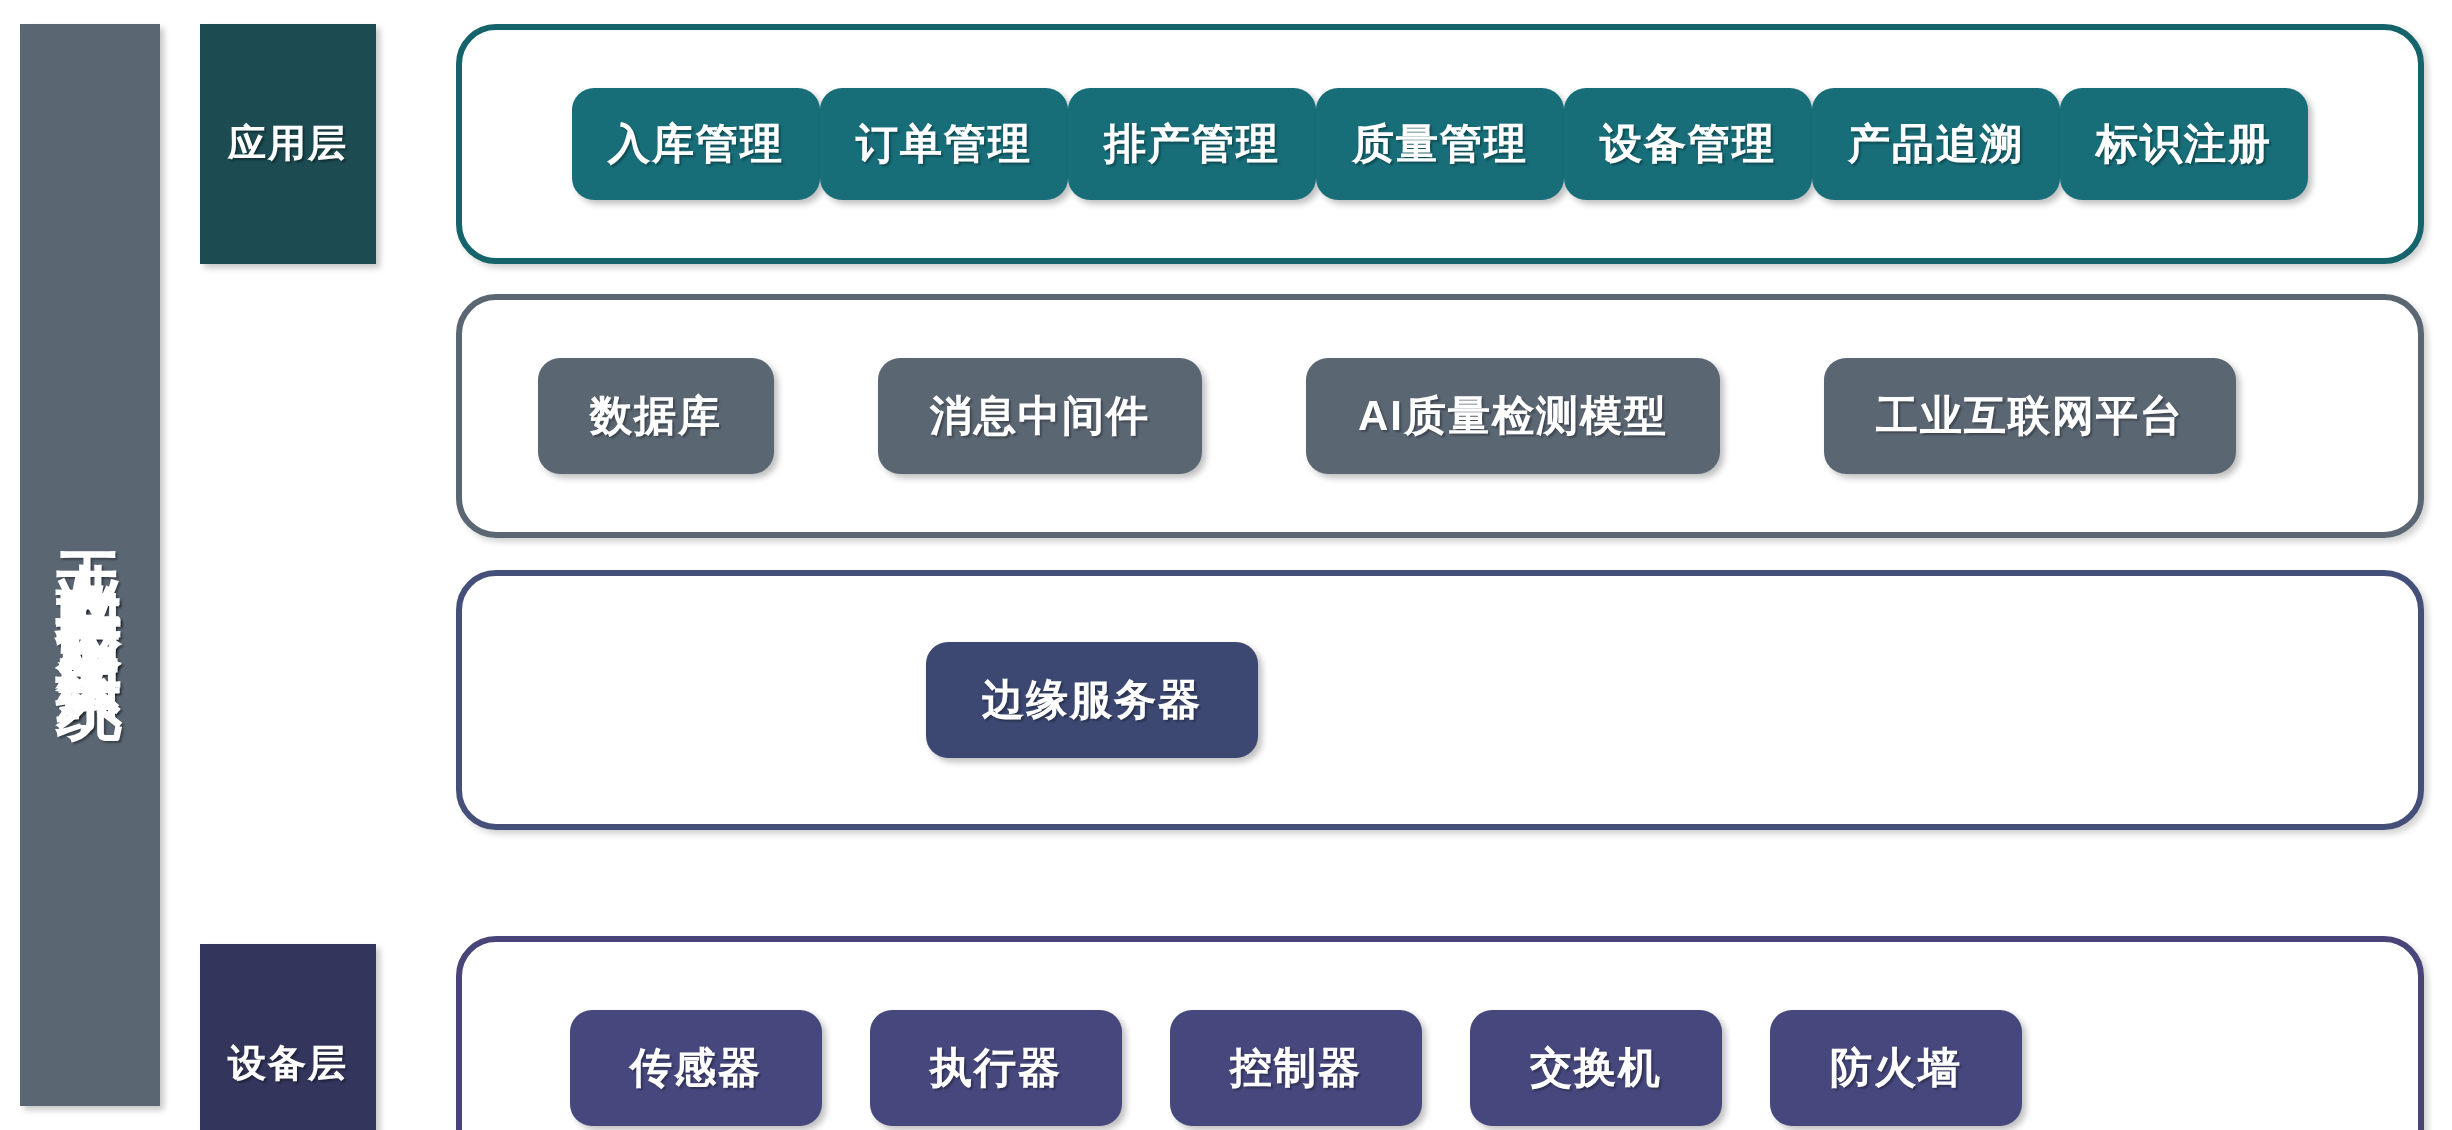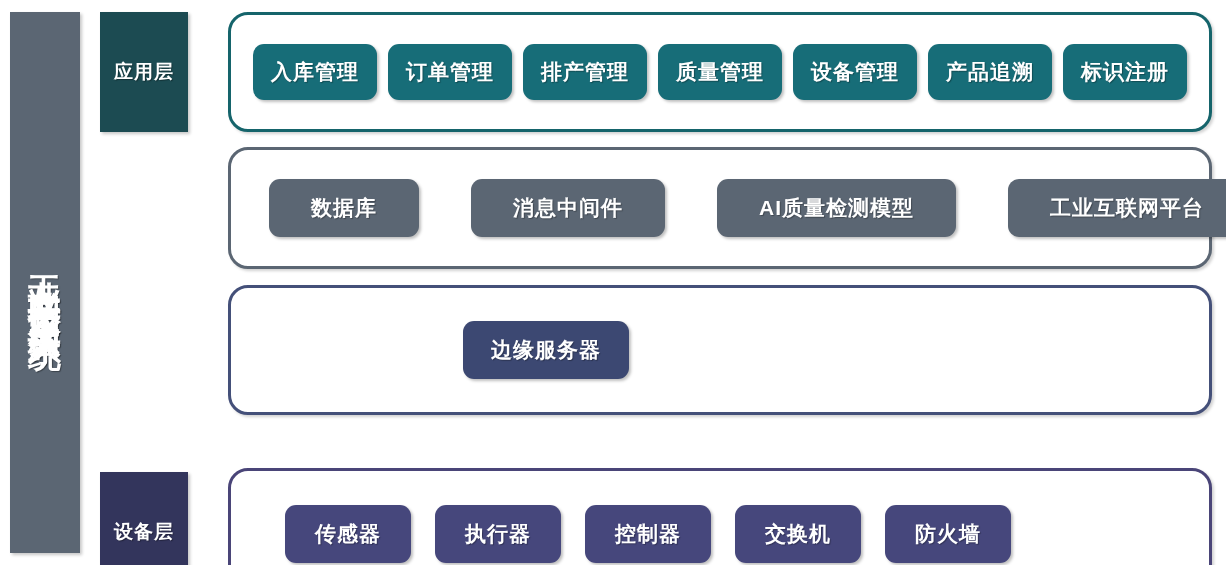--- a/index.html
+++ b/index.html
@@ -100,29 +100,29 @@
     white-space: nowrap;
     box-shadow: 2px 2px 3px rgba(0,0,0,0.25);
     text-shadow: 1px 1px 1px rgba(0,0,0,0.3);
     box-sizing: border-box;
   }
 
   
   #row-app { top: 12px; height: 120px; }
   #row-app .layer-label { top: 0; height: 120px; background: #1c4b52; }
   #row-app .layer-box { top: 0; height: 120px; border-color: #15646b; }
-  #row-app .chips { padding: 0 14px; gap: 11px; justify-content: center; }
+  #row-app .chips { padding: 0 14px; justify-content: center; }
   #row-app .chip { background: #176d78; height: 56px; padding: 0 18px; }
 
   
   #row-plat { top: 147px; height: 122px; }
   #row-plat .layer-label { top: 0; height: 122px; background: #3e444c; }
   #row-plat .layer-box { top: 0; height: 122px; border-color: #5b6673; }
   #row-plat .chips { padding: 0 38px; gap: 52px; justify-content: flex-start; }
-  #row-plat .chip { background: #5b6673; height: 58px; padding: 0 42px; }
+  #row-plat .chip { background: #5b6673; height: 58px; padding: 0 26px; }
 
   
   #row-edge { top: 285px; height: 130px; }
   #row-edge .layer-label { top: 7px; height: 116px; background: #2b3655; }
   #row-edge .layer-box { top: 0; height: 130px; border-color: #445079; }
   #row-edge .chips { padding: 0 38px; gap: 92px; justify-content: flex-start; }
   #row-edge .chip {
     background: #3c4872; height: 58px; padding: 0 28px;
     margin-left: 0;
   }

